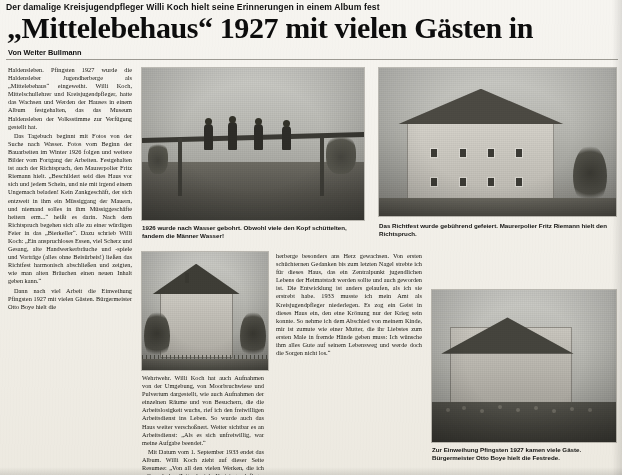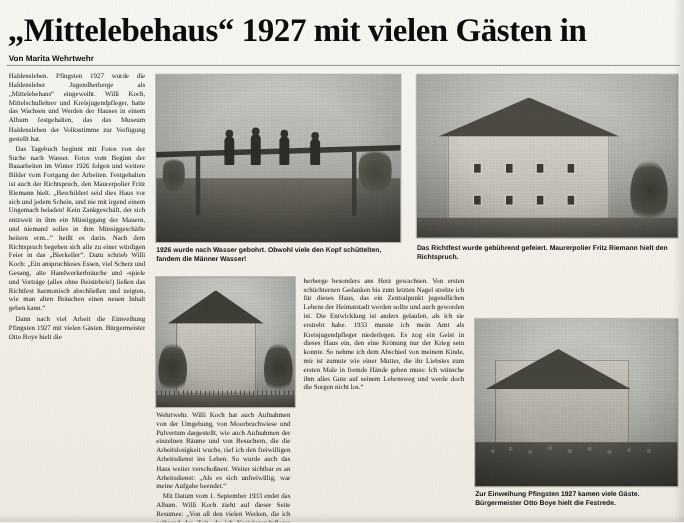--- a/index.html
+++ b/index.html
@@ -281,24 +281,25 @@
     width: 622px; height: 8px;
     background: linear-gradient(0deg, rgba(0,0,0,0.10), rgba(0,0,0,0));
     pointer-events: none;
   }
 </style>
 </head>
 <body>
 
 <div class="page">
 
+  <div class="kicker">Der damalige Kreisjugendpfleger  Willi Koch hielt seine Erinnerungen in einem Album fest</div>
 
   <div class="headline">„Mittelebehaus“ 1927 mit vielen Gästen in</div>
 
-  <div class="byline">Von Marita Wehrtwehr</div>
+  <div class="byline">Von Weiter Bullmann</div>
 
   <div class="rule"></div>
 
   <div class="photo" style="left:142px; top:68px; width:222px; height:152px;">
     <div class="sky"></div>
     <div class="p1-ground"></div>
     <div class="p1-beam"></div>
     <div class="p1-post" style="left:36px; top:46%; height:38%;"></div>
     <div class="p1-post" style="left:178px; top:46%; height:38%;"></div>
     <div class="p1-man" style="left:62px;"></div>

